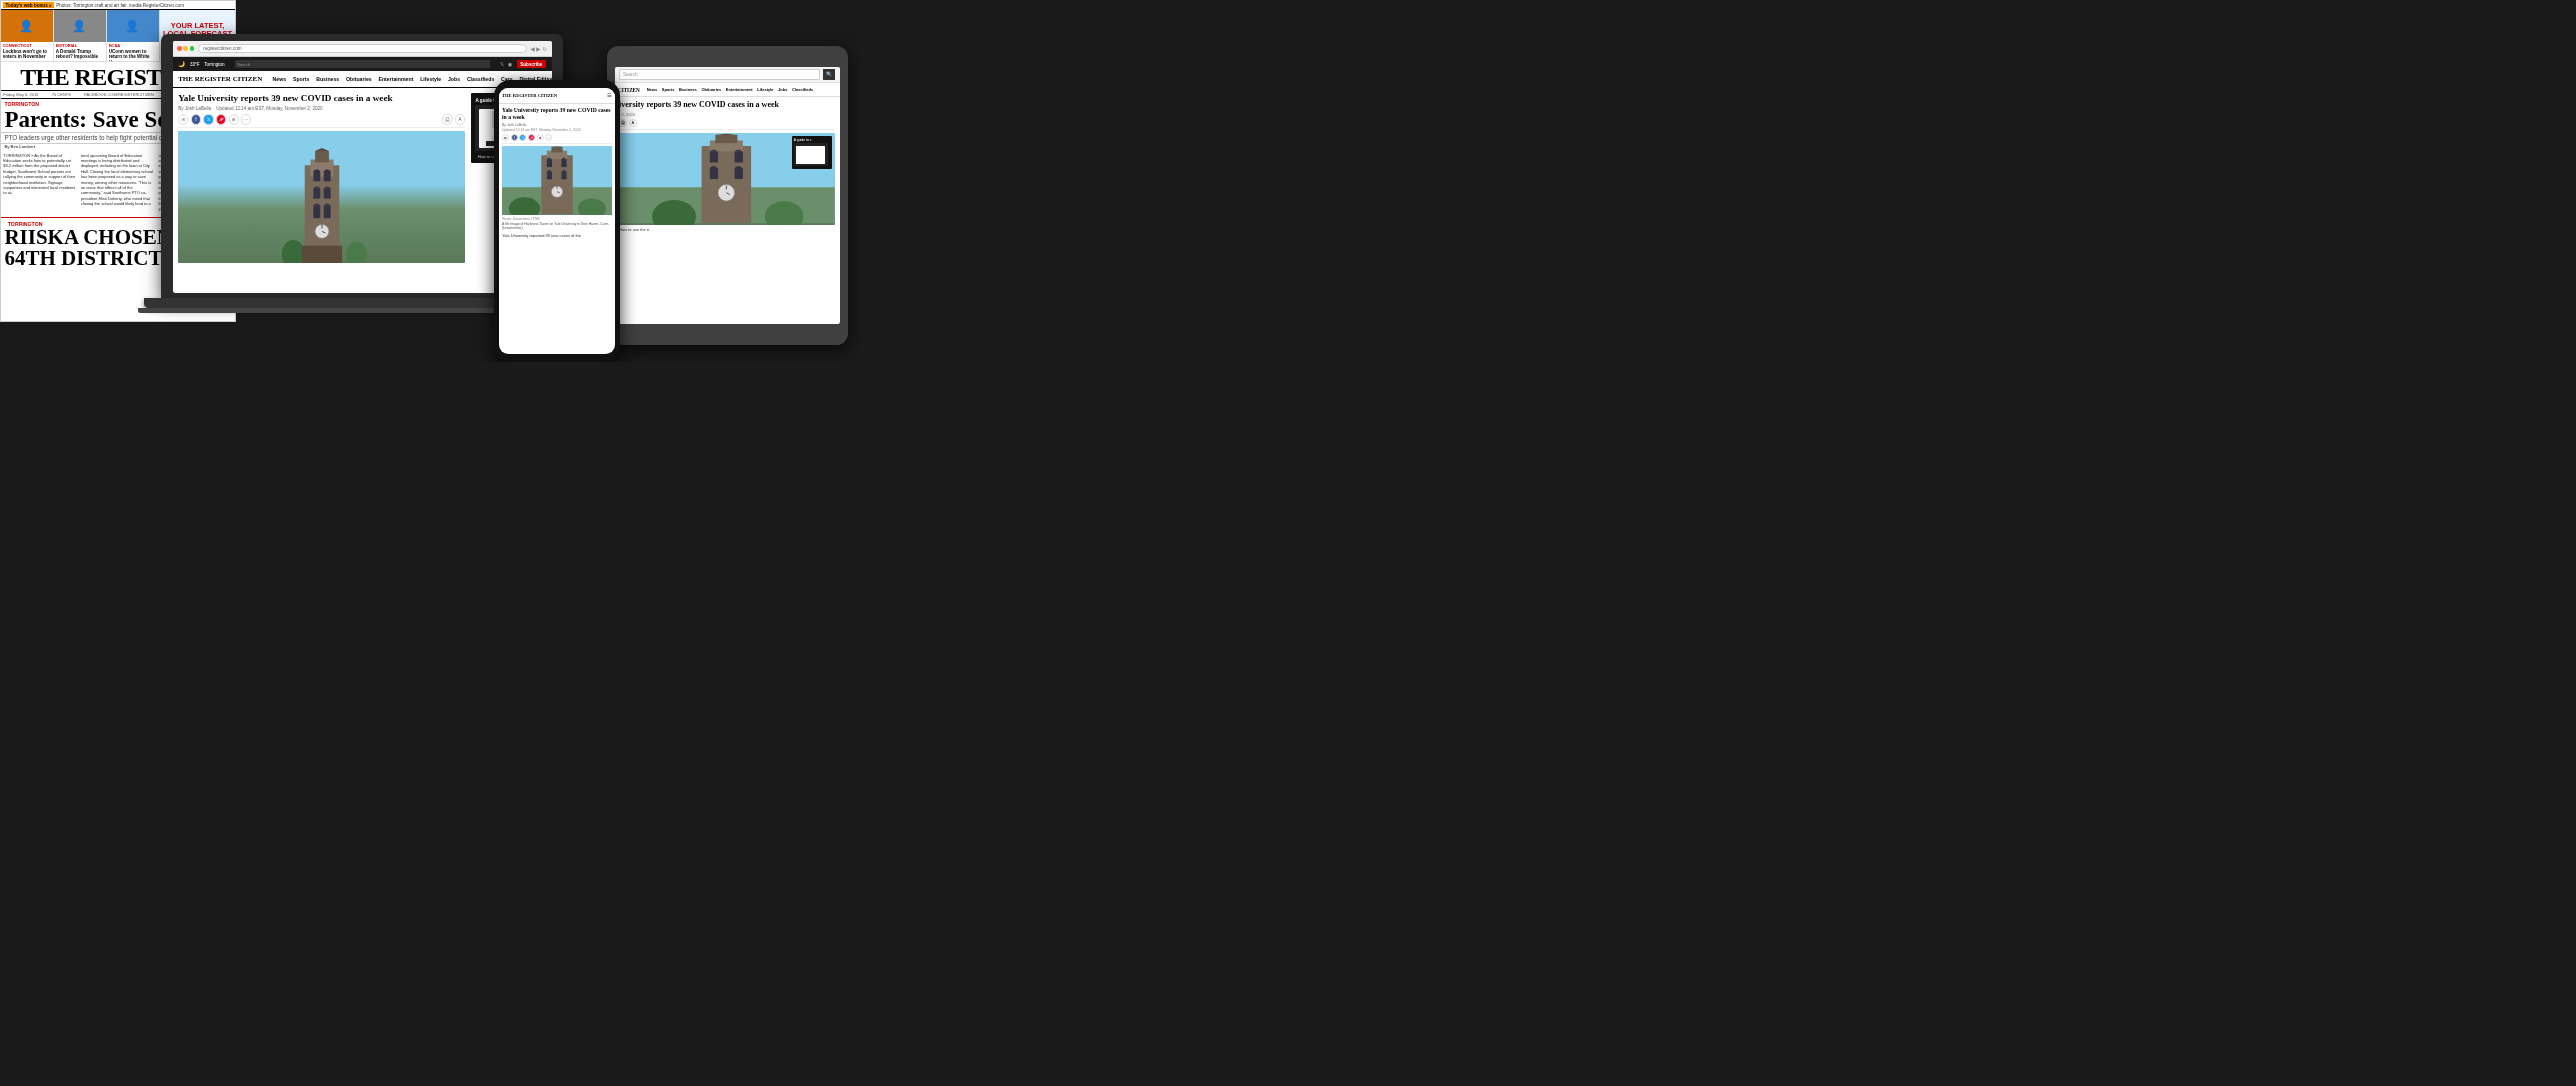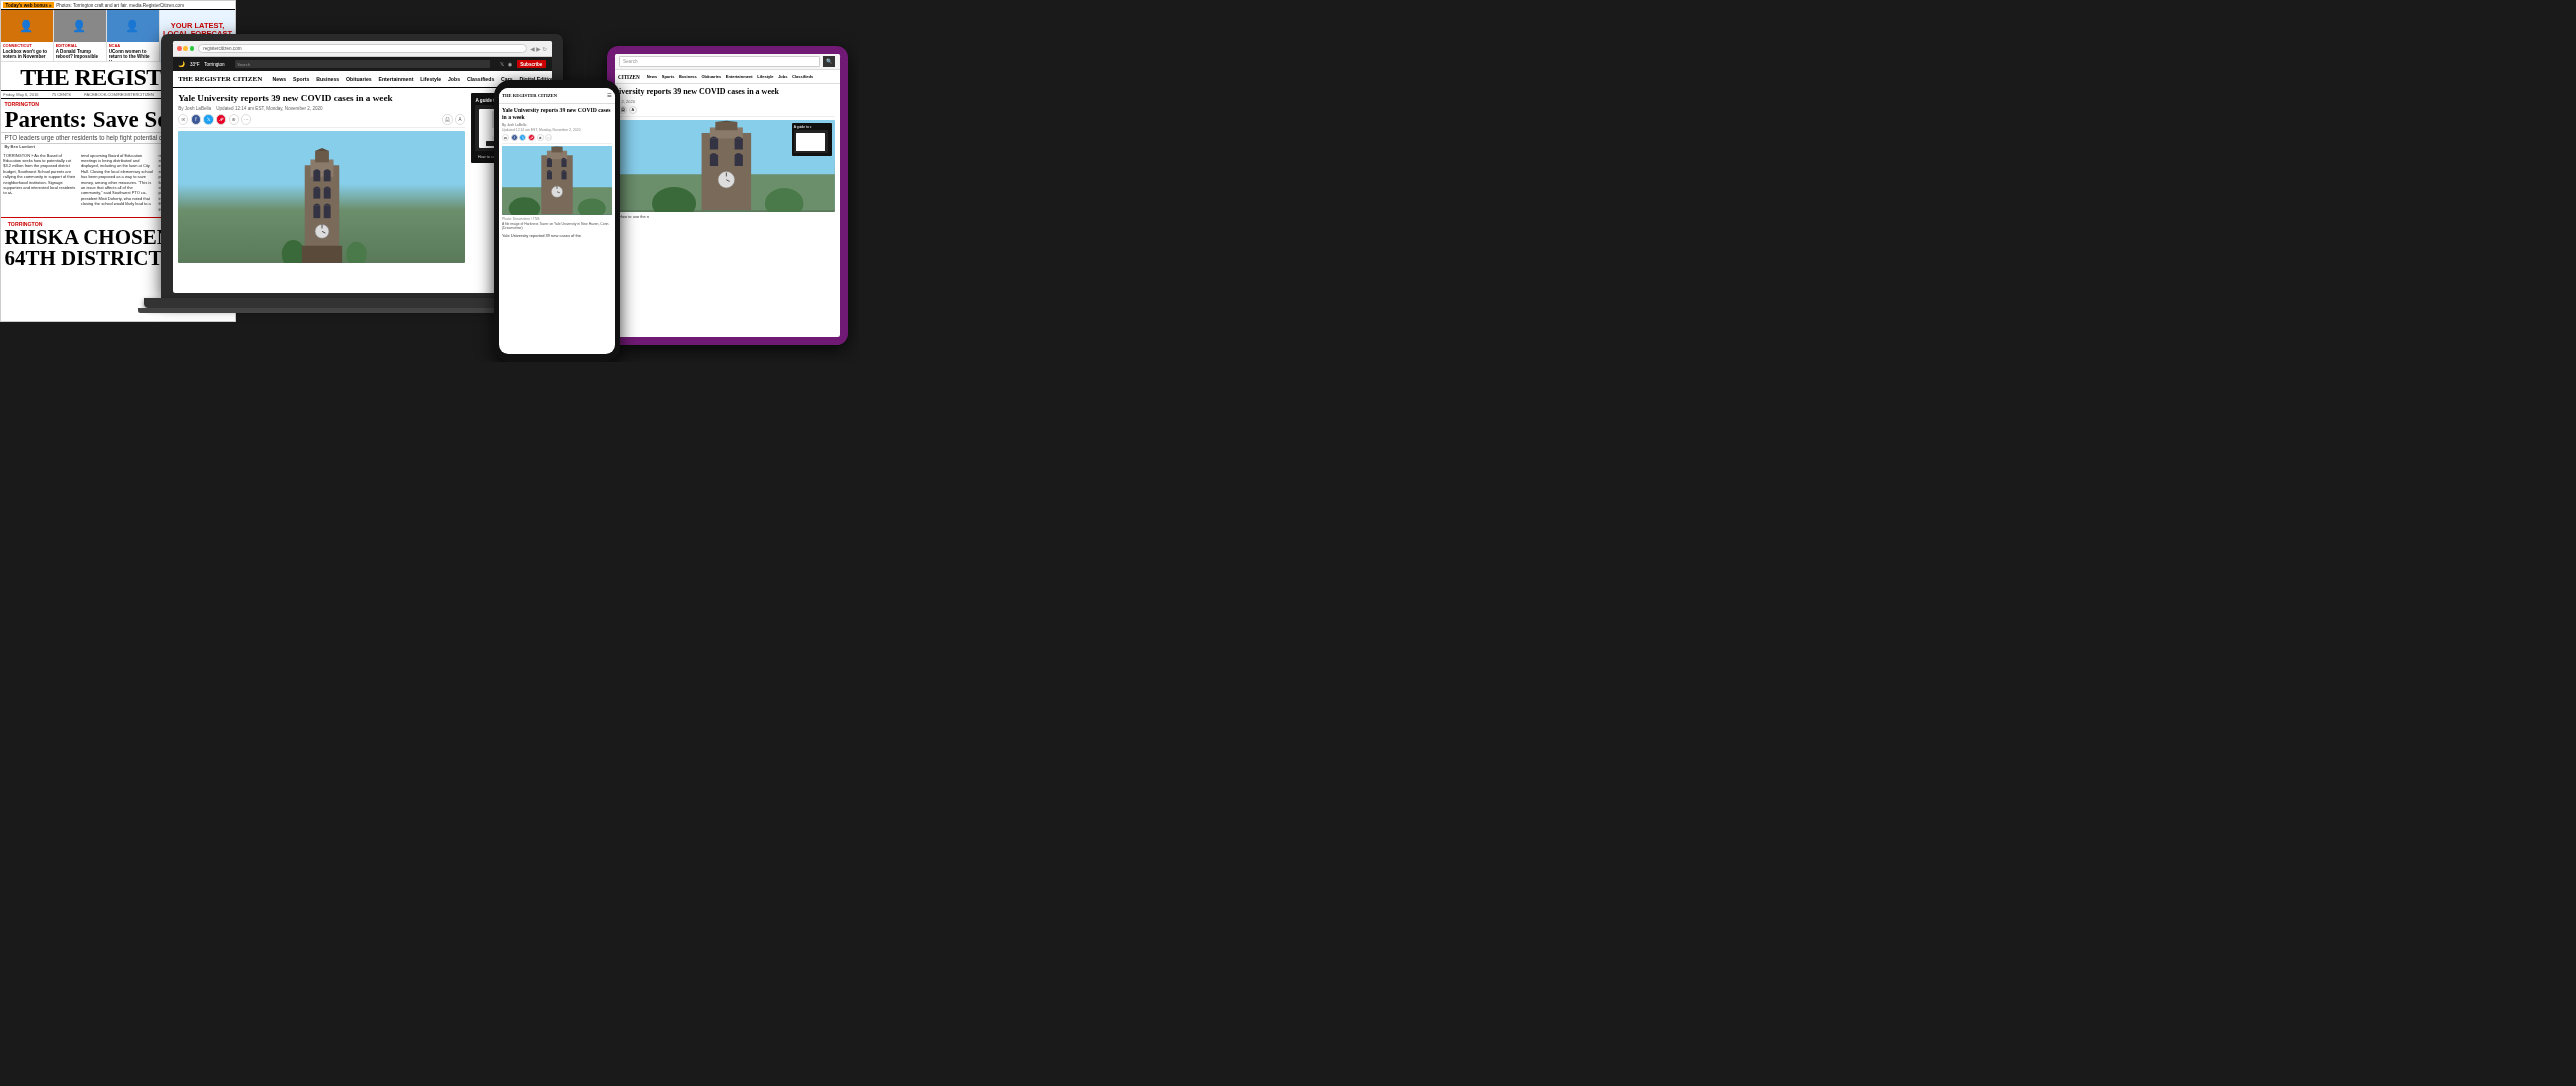--- a/index.html
+++ b/index.html
@@ -436,23 +436,23 @@
       position: absolute;
       right: 11.5px;
       top: 46px;
       width: 241px;
       height: 299px;
       z-index: 3;
     }
     .tablet-body {
       width: 241px;
       height: 299px;
-      background: #701a75;
+      background: #404040;
       border-radius: 11.5px;
-      padding: 8px 8px;
+      padding: 21px 8px;
       box-shadow: 0 4.6px 17px rgba(0,0,0,0.7);
     }
     .tablet-screen {
       width: 100%;
       height: 100%;
       background: #fff;
       border-radius: 2.3px;
       overflow: hidden;
     }
     .tablet-search-bar {

